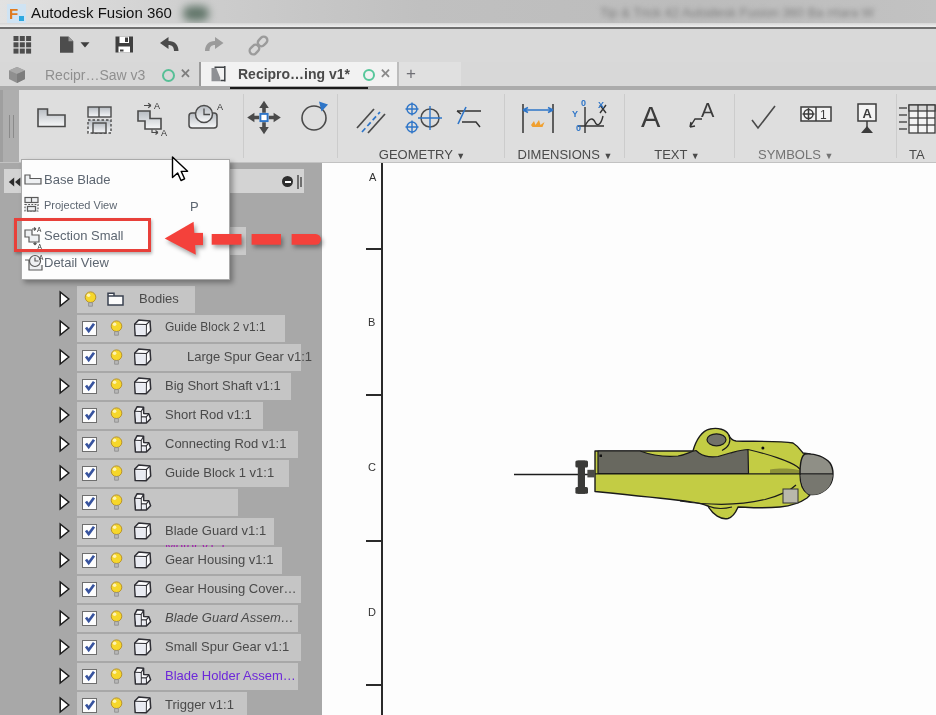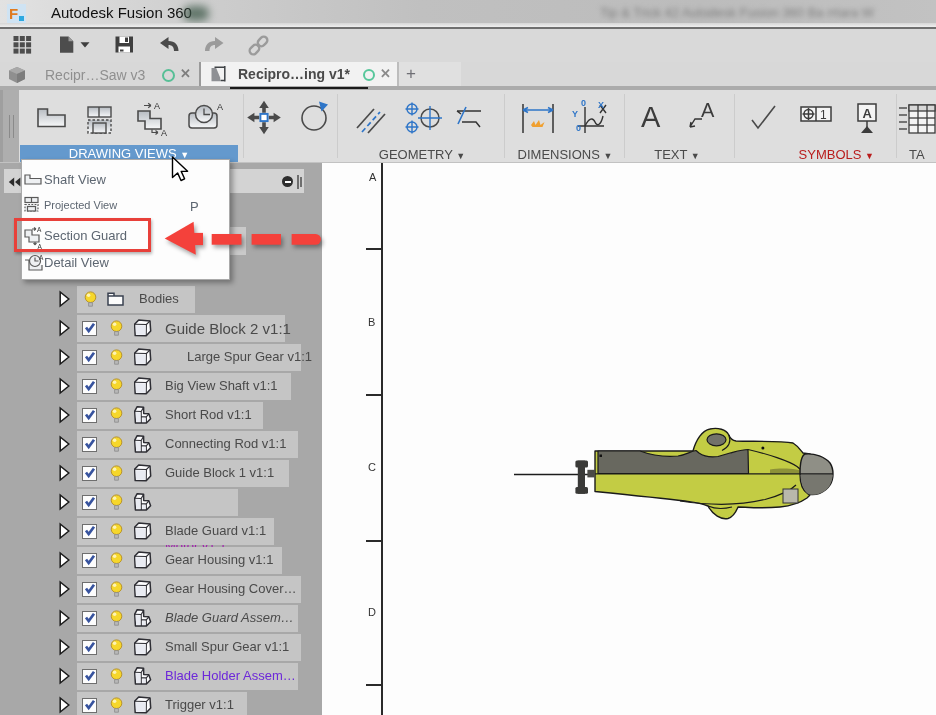--- a/index.html
+++ b/index.html
@@ -9,21 +9,21 @@
 </style>
 </head>
 <body>
 <div id="app">
 
   <div class="abs" id="titlebar" style="left:0;top:0;width:936px;height:29px;
        background:linear-gradient(90deg,#e2e2e2,#cdcdcd 22%,#c0c0c0 45%,#bcbcbc 75%,#c2c2c2);">
     <div class="abs" style="left:7px;top:4px;width:19px;height:20px;background:#cfe3f3;"></div>
     <div class="abs" style="left:9px;top:5px;font-size:15px;font-weight:bold;color:#e07b20;">F</div>
     <div class="abs" style="left:19px;top:16px;width:5px;height:5px;background:#2da8e0;"></div>
-    <div class="abs" style="left:31px;top:4px;font-size:15px;color:#111;margin-left:20px;">Autodesk Fusion 360</div>
+    <div class="abs" style="left:31px;top:4px;font-size:15px;color:#111;">Autodesk Fusion 360</div>
     <div class="abs" style="left:183px;top:6px;width:26px;height:15px;background:#3d5848;border-radius:7px;filter:blur(4px);opacity:.75;"></div>
     <div class="abs" style="left:600px;top:5px;font-size:13px;color:#7e7e7e;filter:blur(2.5px);white-space:nowrap;">Tip &amp; Trick 42  Autodesk Fusion 360  Ba  rrtara  W</div>
     <div class="abs" style="left:0;top:23px;width:936px;height:4px;background:linear-gradient(#d6d6d6,#efefef);"></div>
     <div class="abs" style="left:0;top:27px;width:936px;height:2px;background:#6f6f6f;"></div>
   </div>
 
   <div class="abs" id="qat" style="left:0;top:29px;width:936px;height:33px;background:#d9d9d9;">
     <svg class="abs" style="left:0;top:0;" width="300" height="33" viewBox="0 0 300 33">
 
       <g fill="#4d4d4d" transform="translate(13.5,7)">
@@ -99,27 +99,25 @@
     <div class="abs" style="left:9px;top:25px;width:1px;height:23px;background:#8a8a8a;"></div>
     <div class="abs" style="left:13px;top:25px;width:1px;height:23px;background:#8a8a8a;"></div>
 
     <div class="abs" style="left:243px;top:4px;width:1px;height:64px;background:#cccccc;"></div>
     <div class="abs" style="left:337px;top:4px;width:1px;height:64px;background:#cccccc;"></div>
     <div class="abs" style="left:504px;top:4px;width:1px;height:64px;background:#cccccc;"></div>
     <div class="abs" style="left:624px;top:4px;width:1px;height:64px;background:#cccccc;"></div>
     <div class="abs" style="left:734px;top:4px;width:1px;height:64px;background:#cccccc;"></div>
     <div class="abs" style="left:896px;top:4px;width:1px;height:64px;background:#cccccc;"></div>
 
-    <div class="abs" style="left:20px;top:55px;width:218px;height:17px;background:#6499cd;color:#fff;
-         font-size:13px;text-align:center;line-height:17px;">DRAWING VIEWS <span style="font-size:9px;">▼</span></div>
     <div class="abs" style="left:246px;top:57px;width:86px;text-align:center;font-size:13px;color:#4a4a4a;margin-top:42px;">MODIFY <span style="font-size:9px;">▼</span></div>
     <div class="abs" style="left:360px;top:57px;width:124px;text-align:center;font-size:13px;color:#4a4a4a;">GEOMETRY <span style="font-size:9px;">▼</span></div>
     <div class="abs" style="left:505px;top:57px;width:120px;text-align:center;font-size:13px;color:#4a4a4a;">DIMENSIONS <span style="font-size:9px;">▼</span></div>
     <div class="abs" style="left:630px;top:57px;width:94px;text-align:center;font-size:13px;color:#4a4a4a;">TEXT <span style="font-size:9px;">▼</span></div>
-    <div class="abs" style="left:758px;top:57px;width:116px;text-align:right;font-size:13px;color:#b91c1c;">SYMBOLS <span style="font-size:9px;">▼</span></div>
+    <div class="abs" style="left:758px;top:57px;width:116px;text-align:left;font-size:13px;color:#737373;">SYMBOLS <span style="font-size:9px;">▼</span></div>
     <div class="abs" style="left:909px;top:57px;width:40px;text-align:left;font-size:13px;color:#4a4a4a;">TA</div>
 
     <svg class="abs" style="left:0;top:5px;" width="936" height="52" viewBox="0 0 936 52">
       <defs>
         <linearGradient id="silver" x1="0" y1="0" x2="0" y2="1">
           <stop offset="0" stop-color="#b7bcc2"></stop>
             <stop offset="1" stop-color="#f7f8f9"></stop>
         </linearGradient>
       </defs>
 
@@ -330,21 +328,21 @@
       <svg class="abs" style="left:109.5px;top:319.5px" width="13" height="17" viewBox="0 0 13 17">
         <circle cx="6.5" cy="6.2" r="5.3" fill="#f6d72b" stroke="#b8932a" stroke-width="1"></circle>
         <circle cx="4.6" cy="4.2" r="1.8" fill="#fdf3b3"></circle>
         <path d="M4.6,11.6 h3.8 v3.6 h-3.8 z" fill="#b9b9b9" stroke="#8a8a8a" stroke-width="0.8"></path>
       </svg>
       <svg class="abs" style="left:133.5px;top:319px" width="18" height="18" viewBox="0 0 18 18">
         <path d="M4.7,1 L16,1.9 L16.7,12 L12.2,16.7 L1.2,16.6 L0.6,5.3 Z" fill="#fdfdfe" stroke="#2e2e34" stroke-width="1.5" stroke-linejoin="round"></path>
         <path d="M0.6,5.3 L12.4,5.5 L12.2,16.7 M12.4,5.5 L16,1.9" fill="none" stroke="#2e2e34" stroke-width="1.1"></path>
         <path d="M1.6,6.3 L11.5,6.5 L11.4,15.8 L2,15.7 Z" fill="#e9ebf2"></path>
       </svg>
-      <div class="abs" style="left:165px;top:320px;font-size:15px;color:#4a4a4a;white-space:nowrap;">Guide Block 2 v1:1</div>
+      <div class="abs" style="left:165px;top:320px;font-size:12px;color:#4a4a4a;white-space:nowrap;">Guide Block 2 v1:1</div>
       <div class="abs" style="left:76.5px;top:343.5px;width:224.5px;height:27px;background:#c5c5c5;"></div>
       <svg class="abs" style="left:58px;top:348px" width="13" height="18" viewBox="0 0 13 18">
         <path d="M2.2,2 L2.2,16 L10.8,9 Z" fill="#fff" stroke="#1a1a1a" stroke-width="1.5"></path>
       </svg>
       <div class="abs" style="left:81.5px;top:349.5px;width:15px;height:15px;background:#fdfdfd;border:1px solid #6e6e6e;box-sizing:border-box;"></div>
       <svg class="abs" style="left:82.5px;top:350px" width="14" height="14" viewBox="0 0 14 14">
         <path d="M3,6.5 L5.7,10 L11,2.8" stroke="#37539e" stroke-width="2.7" fill="none"></path>
       </svg>
       <svg class="abs" style="left:109.5px;top:348.5px" width="13" height="17" viewBox="0 0 13 17">
         <circle cx="6.5" cy="6.2" r="5.3" fill="#f6d72b" stroke="#b8932a" stroke-width="1"></circle>
@@ -368,21 +366,21 @@
       <svg class="abs" style="left:109.5px;top:377.5px" width="13" height="17" viewBox="0 0 13 17">
         <circle cx="6.5" cy="6.2" r="5.3" fill="#f6d72b" stroke="#b8932a" stroke-width="1"></circle>
         <circle cx="4.6" cy="4.2" r="1.8" fill="#fdf3b3"></circle>
         <path d="M4.6,11.6 h3.8 v3.6 h-3.8 z" fill="#b9b9b9" stroke="#8a8a8a" stroke-width="0.8"></path>
       </svg>
       <svg class="abs" style="left:133.5px;top:377px" width="18" height="18" viewBox="0 0 18 18">
         <path d="M4.7,1 L16,1.9 L16.7,12 L12.2,16.7 L1.2,16.6 L0.6,5.3 Z" fill="#fdfdfe" stroke="#2e2e34" stroke-width="1.5" stroke-linejoin="round"></path>
         <path d="M0.6,5.3 L12.4,5.5 L12.2,16.7 M12.4,5.5 L16,1.9" fill="none" stroke="#2e2e34" stroke-width="1.1"></path>
         <path d="M1.6,6.3 L11.5,6.5 L11.4,15.8 L2,15.7 Z" fill="#e9ebf2"></path>
       </svg>
-      <div class="abs" style="left:165px;top:378px;font-size:13px;color:#4a4a4a;white-space:nowrap;">Big View Shaft v1:1</div>
+      <div class="abs" style="left:165px;top:378px;font-size:13px;color:#4a4a4a;white-space:nowrap;">Big Short Shaft v1:1</div>
       <div class="abs" style="left:76.5px;top:401.5px;width:186.5px;height:27px;background:#c5c5c5;"></div>
       <svg class="abs" style="left:58px;top:406px" width="13" height="18" viewBox="0 0 13 18">
         <path d="M2.2,2 L2.2,16 L10.8,9 Z" fill="#fff" stroke="#1a1a1a" stroke-width="1.5"></path>
       </svg>
       <div class="abs" style="left:81.5px;top:407.5px;width:15px;height:15px;background:#fdfdfd;border:1px solid #6e6e6e;box-sizing:border-box;"></div>
       <svg class="abs" style="left:82.5px;top:408px" width="14" height="14" viewBox="0 0 14 14">
         <path d="M3,6.5 L5.7,10 L11,2.8" stroke="#37539e" stroke-width="2.7" fill="none"></path>
       </svg>
       <svg class="abs" style="left:109.5px;top:406.5px" width="13" height="17" viewBox="0 0 13 17">
         <circle cx="6.5" cy="6.2" r="5.3" fill="#f6d72b" stroke="#b8932a" stroke-width="1"></circle>
@@ -588,24 +586,24 @@
         <path d="M4.7,1 L16,1.9 L16.7,12 L12.2,16.7 L1.2,16.6 L0.6,5.3 Z" fill="#fdfdfe" stroke="#2e2e34" stroke-width="1.5" stroke-linejoin="round"></path>
         <path d="M0.6,5.3 L12.4,5.5 L12.2,16.7 M12.4,5.5 L16,1.9" fill="none" stroke="#2e2e34" stroke-width="1.1"></path>
         <path d="M1.6,6.3 L11.5,6.5 L11.4,15.8 L2,15.7 Z" fill="#e9ebf2"></path>
       </svg>
       <div class="abs" style="left:165px;top:697px;font-size:13px;color:#4a4a4a;white-space:nowrap;">Trigger v1:1</div>
     </div>
 
   <div class="abs" id="menu" style="left:21px;top:159px;width:209px;height:121px;background:#fdfdfd;
        border:1px solid #aaa;box-sizing:border-box;box-shadow:3px 3px 5px rgba(0,0,0,.32);"></div>
 
-  <div class="abs" style="left:44px;top:172px;font-size:13px;color:#5d6671;">Shaft View</div>
+  <div class="abs" style="left:44px;top:172px;font-size:13px;color:#5d6671;">Base Blade</div>
   <div class="abs" style="left:44px;top:199px;font-size:11px;color:#5d6671;">Projected View</div>
   <div class="abs" style="left:190px;top:199px;font-size:13px;color:#5d6671;">P</div>
-  <div class="abs" style="left:44px;top:228px;font-size:13px;color:#5d6671;">Section Guard</div>
+  <div class="abs" style="left:44px;top:228px;font-size:13px;color:#5d6671;">Section Small</div>
   <div class="abs" style="left:44px;top:255px;font-size:13px;color:#5d6671;">Detail View</div>
 
   <svg class="abs" style="left:24px;top:168px;" width="20" height="104" viewBox="0 0 20 104">
     <g stroke="#5a5a5a" stroke-width="1.2" fill="#eef0f2">
       <path d="M1,16 v-9 h5 v3.5 h11 v5.5 z"></path>
       <g transform="translate(0,27)">
         <rect x="1" y="2.5" width="13" height="5"></rect>
         <line x1="7.5" y1="2.5" x2="7.5" y2="7.5"></line>
         <rect x="1" y="9.5" width="13" height="6.5" stroke-dasharray="1.8 1.4"></rect>
         <rect x="3.5" y="11.5" width="8" height="4.5"></rect>

